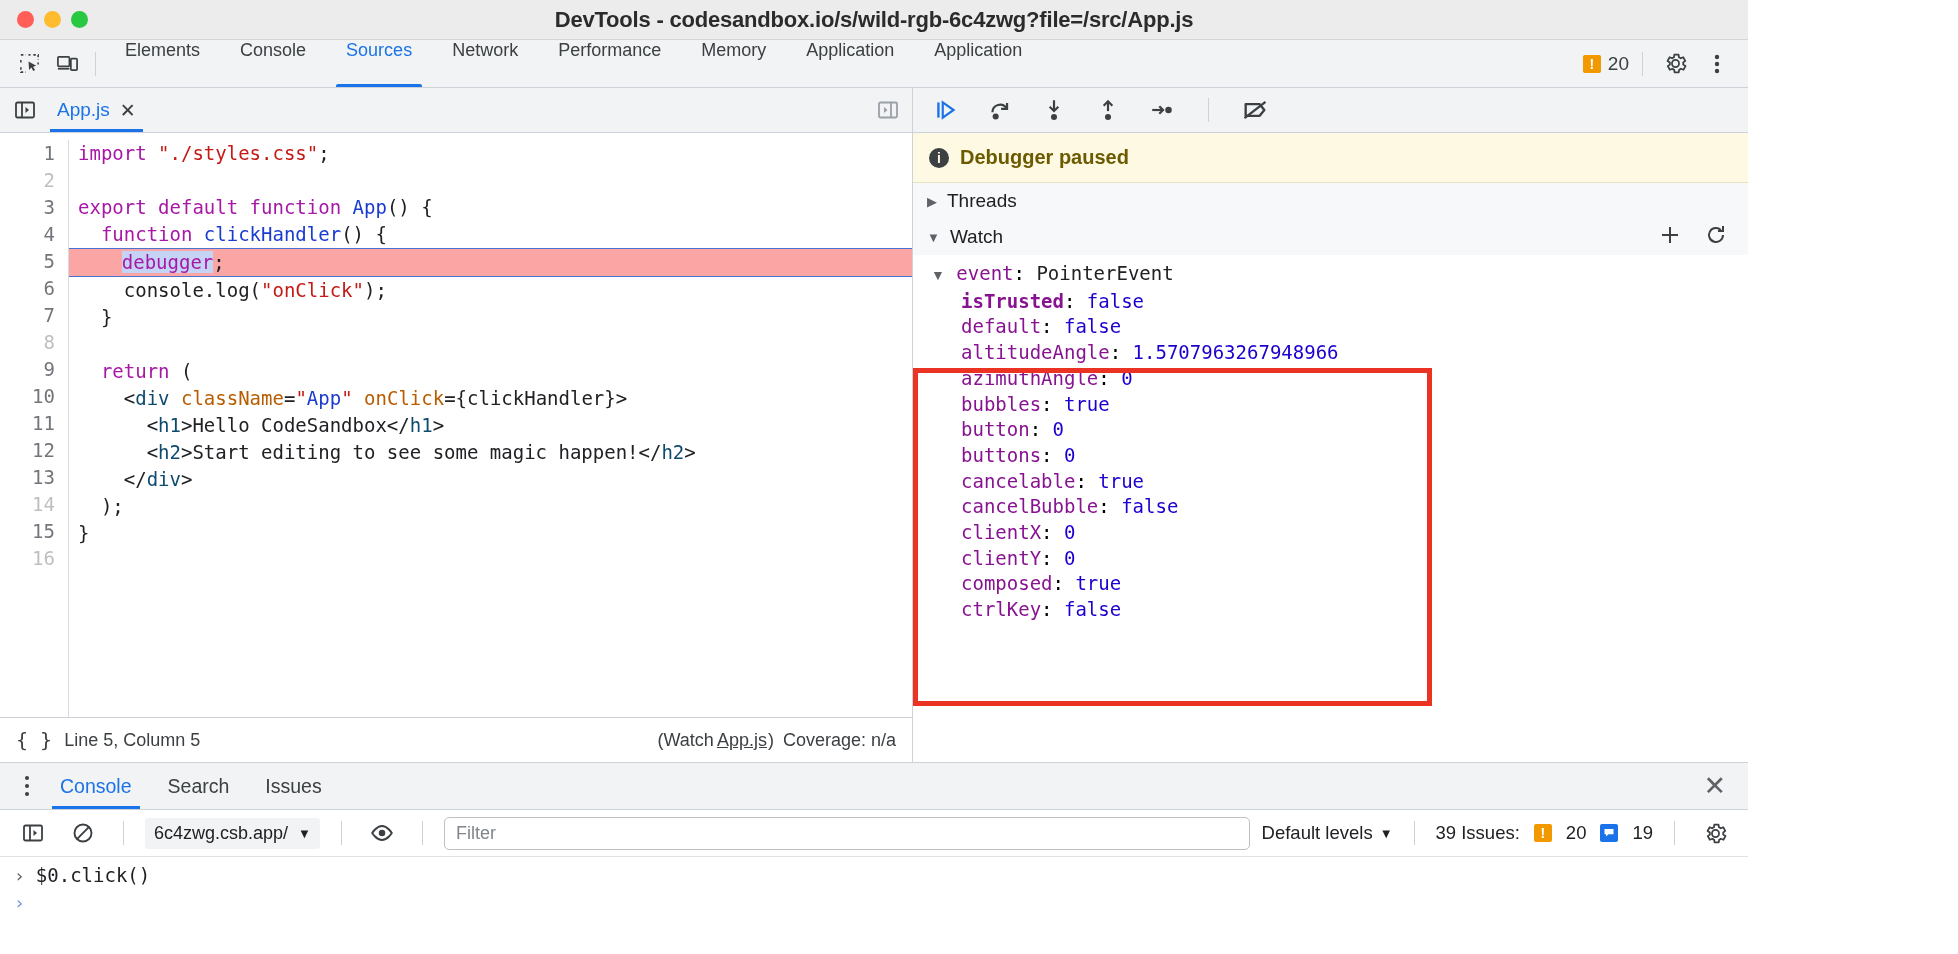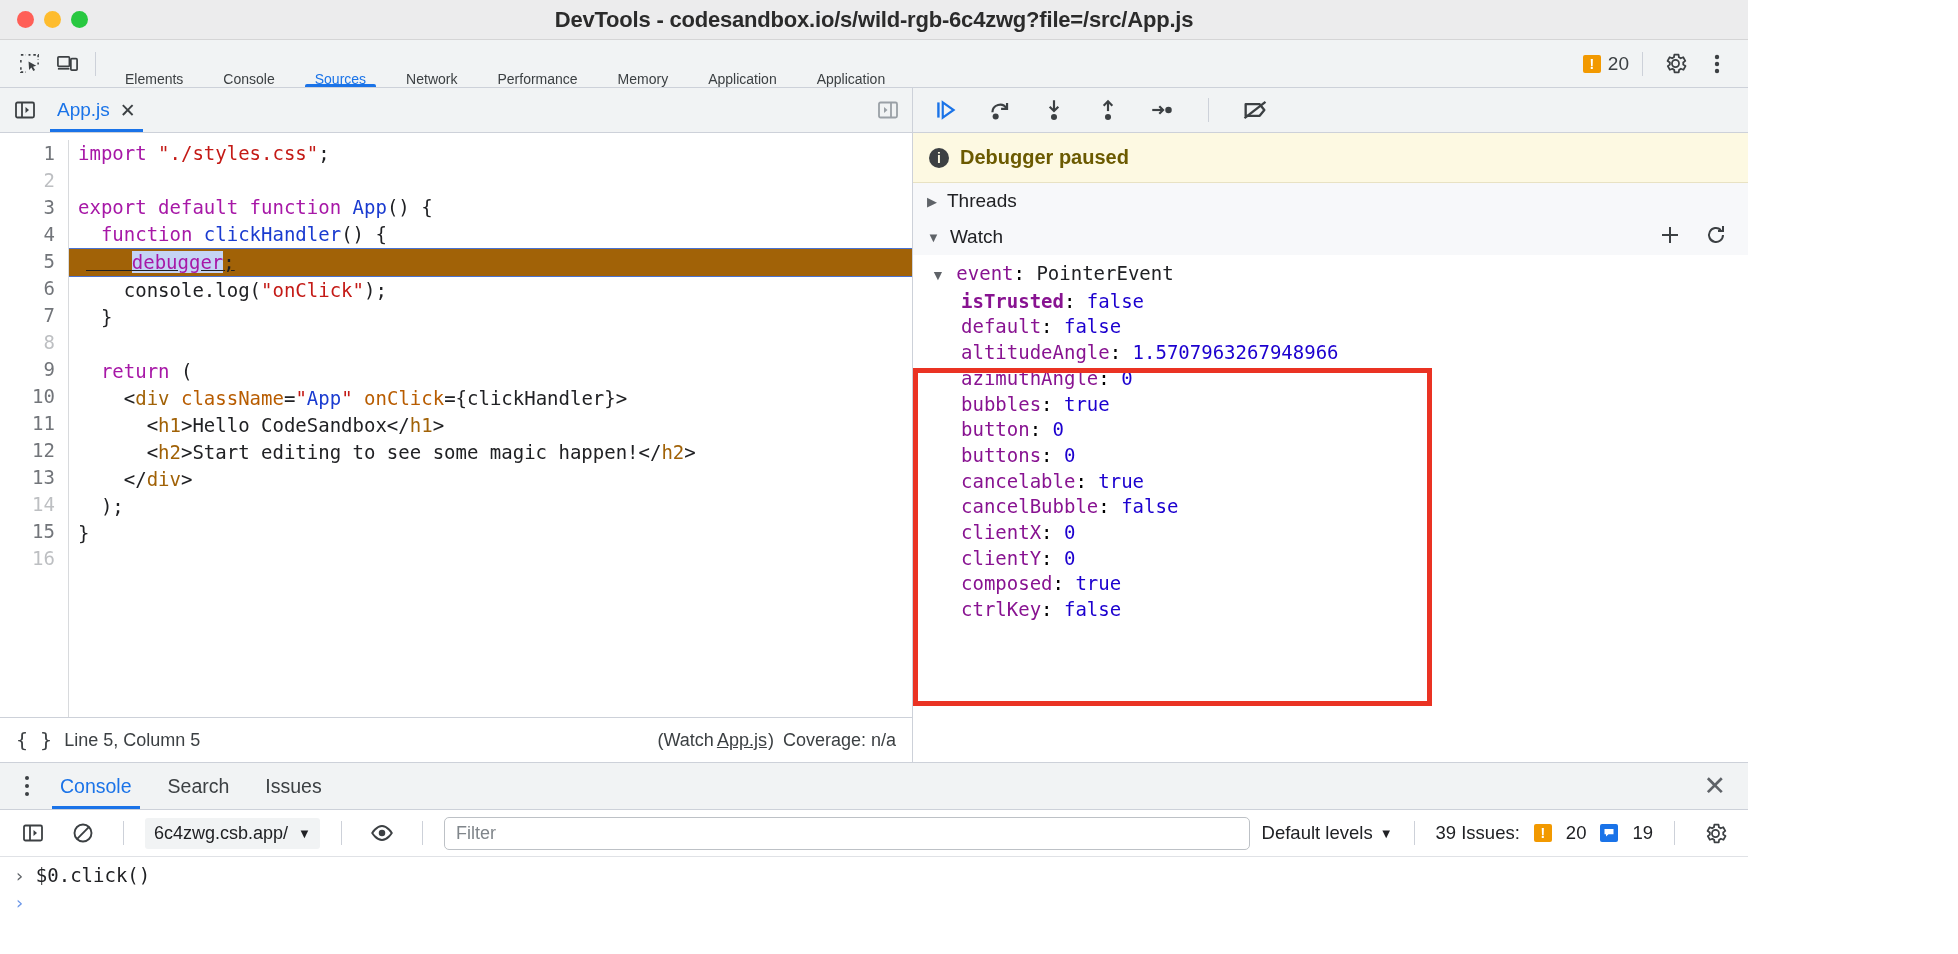--- a/index.html
+++ b/index.html
@@ -35,22 +35,22 @@
     border-bottom: 1px solid #cdd1d9;
     display: flex; align-items: center; padding: 0 12px 0 10px;
   }
   .tb-icon {
     width: 38px; height: 38px; display: flex; align-items: center;
     justify-content: center; color: #3c4043;
   }
   .vsep { width: 1px; height: 24px; background: #cdd1d9; margin: 0 9px; }
   .dt-tabs { display: flex; align-items: center; height: 100%; }
   .dt-tab {
-    height: 100%; display: flex; align-items: flex-end;
-    padding: 0 20px; font-size: 14px; color: #3c4043;
+    height: 100%; display: flex; align-items: flex-start;
+    padding: 0 20px; font-size: 18px; color: #3c4043;
     position: relative; white-space: nowrap;
   }
   .dt-tab.active { color: #1a73e8; }
   .dt-tab.active::after {
     content: ""; position: absolute; left: 10px; right: 10px; bottom: 0;
     height: 3px; background: #1a73e8; border-radius: 2px 2px 0 0;
   }
   .tb-right { margin-left: auto; display: flex; align-items: center; gap: 4px; }
   .badge-group { display: flex; align-items: center; gap: 7px; font-size: 19px; color: #3c4043; }
   .warn-sq {
@@ -97,28 +97,28 @@
     color: #72757a; line-height: 27px; user-select: none; flex: none;
   }
   .gutter div.dim { color: #bdbfc2; }
   .code-col { position: relative; flex: 1; border-left: 1px solid #d8dadd;
               padding-left: 9px; }
   .code-line {
     font-family: "DejaVu Sans Mono", monospace; font-size: 19px;
     line-height: 27px; white-space: pre; color: #202124;
   }
   .code-line.paused {
-    background: #a16207; border-top: 1px solid #4a72d0;
-    border-bottom: 1px solid #4a72d0; margin-left: -9px; padding-left: 17px; text-decoration: underline;
+    background: #fca5a5; border-top: 1px solid #4a72d0;
+    border-bottom: 1px solid #4a72d0; margin-left: -9px; padding-left: 7px;
   }
   .tok-kw { color: #a718a7; }
   .tok-str { color: #c41a16; }
   .tok-fn { color: #1a3bd0; }
   .tok-attr { color: #b85c00; }
-  .tok-tag { color: #a16207; }
+  .tok-tag { color: #0c4a6e; }
   .sel-dbg { background: #c5d4f5; }
 
   
   .editor-status {
     height: 45px; border-top: 1px solid #cdd1d9; background: #fff;
     display: flex; align-items: center; padding: 0 16px;
     font-size: 18px; color: #3c4043; gap: 12px;
   }
   .status-right { margin-left: auto; display: flex; gap: 9px; align-items: baseline; }
   .ul { text-decoration: underline; }

